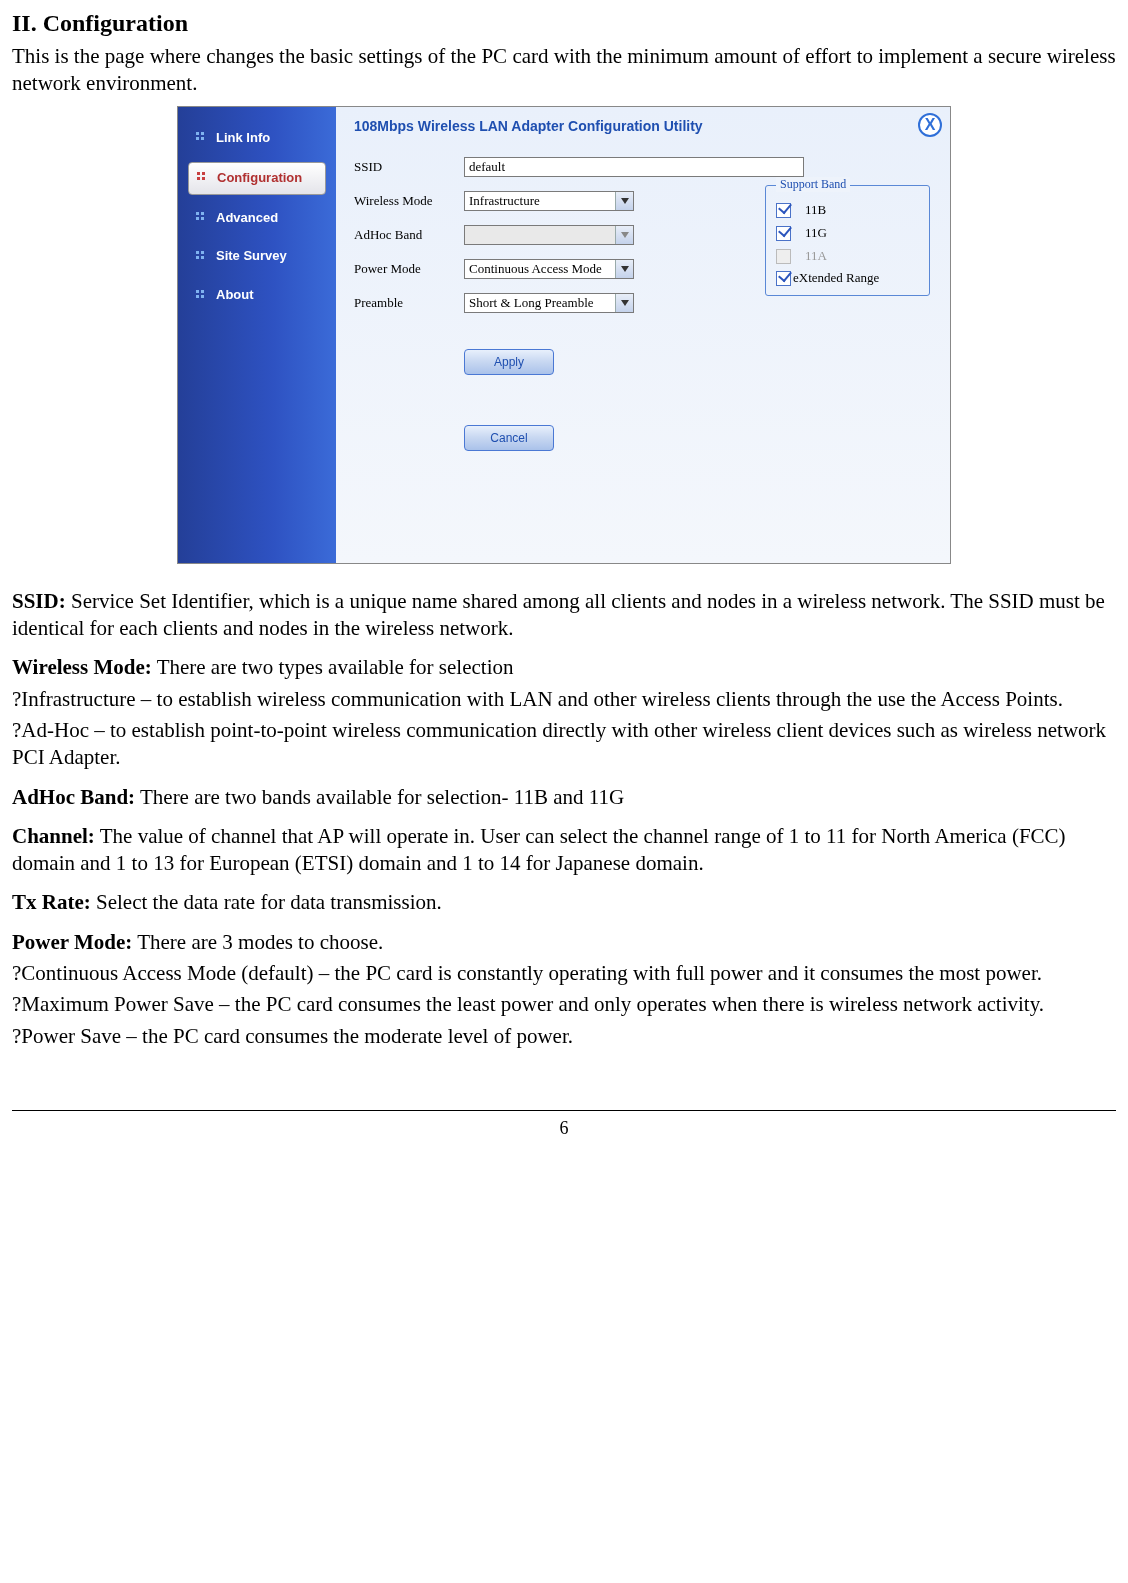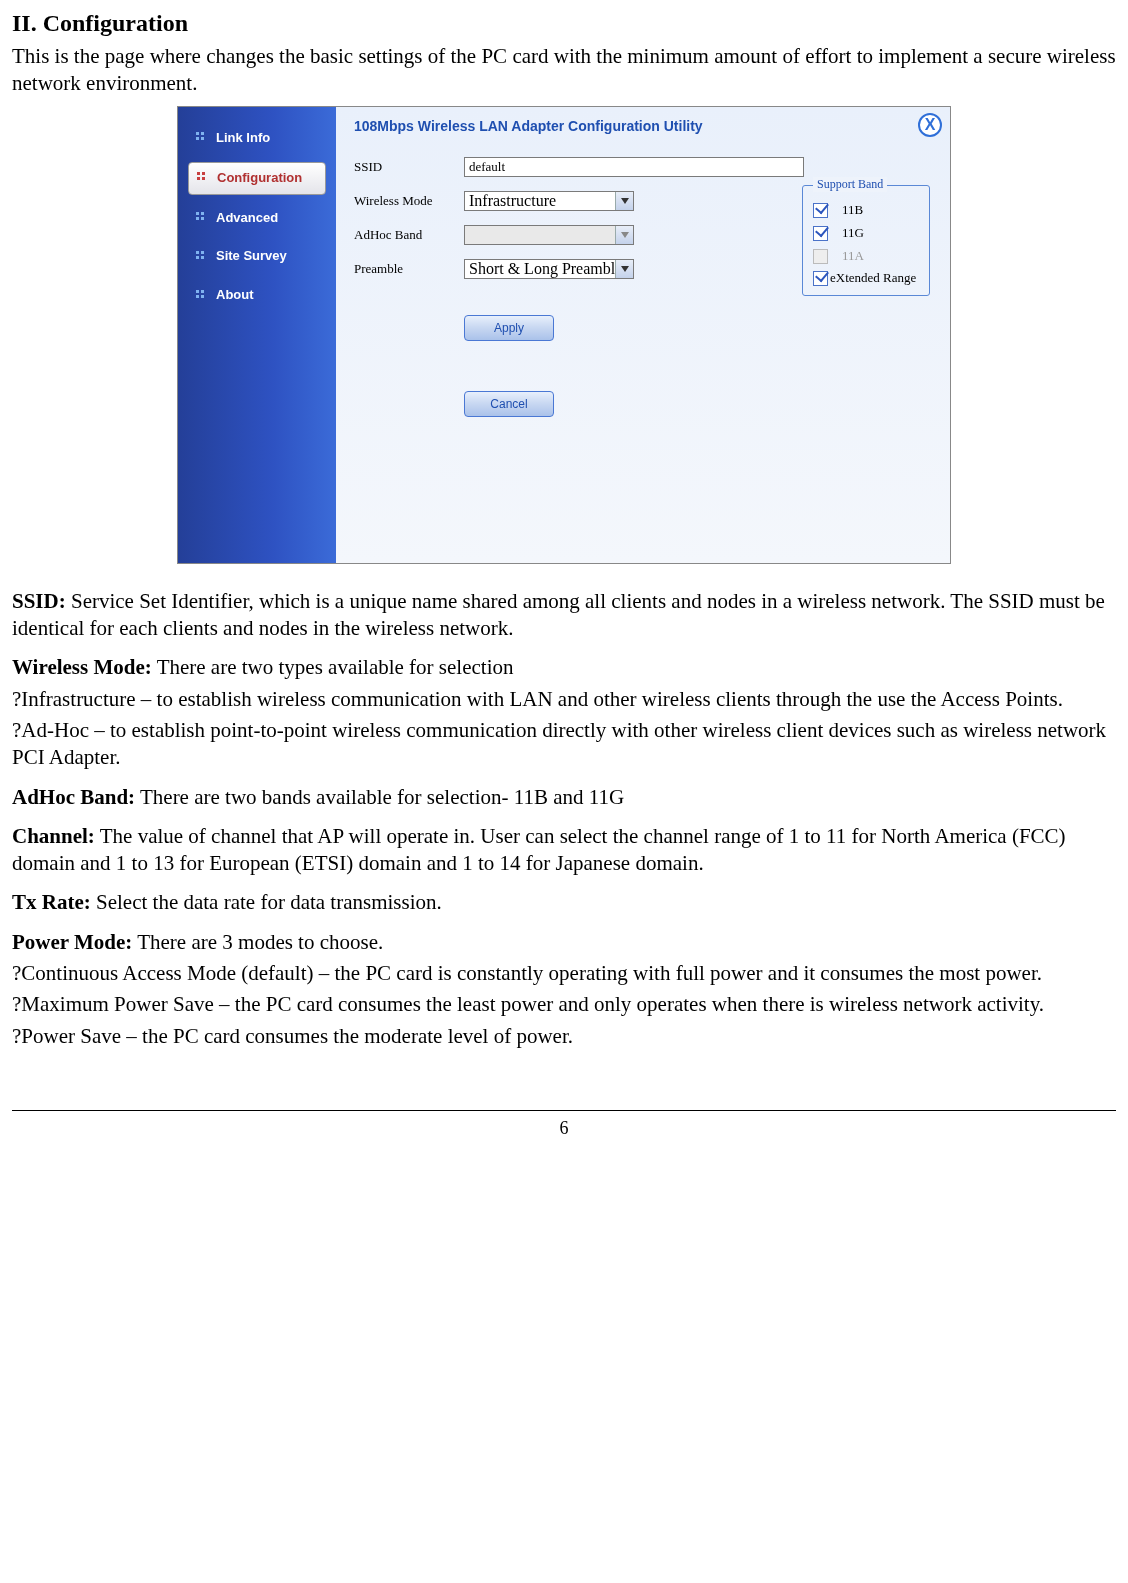--- a/index.html
+++ b/index.html
@@ -118,40 +118,40 @@
       height: 20px;
       border: 1px solid #7a7a7a;
       background: #fff;
       position: relative;
     }
     .select-wrap.disabled { background: #e9e9e9; }
     .select-value {
       flex: 1;
       padding: 0 4px;
       font-family: "Times New Roman", serif;
-      font-size: 16px;
+      font-size: 13px;
       color: #000;
       white-space: nowrap;
       overflow: hidden;
     }
     .select-arrow {
       width: 18px;
       height: 18px;
       background: linear-gradient(to bottom, #e8eef8, #c4d2eb);
       border-left: 1px solid #9aa;
       display: flex;
       align-items: center;
       justify-content: center;
     }
     .select-arrow svg { width: 8px; height: 6px; }
     .fieldset {
       position: absolute;
       right: 20px;
       top: 78px;
-      width: 128px;
+      width: 165px;
       border: 1px solid #5a88d6;
       border-radius: 3px;
       padding: 10px 10px 8px 10px;
       margin-left: 36px;
     }
     .fieldset-legend {
       position: absolute;
       top: -9px;
       left: 10px;
       background: #eef3fb;
@@ -318,20 +318,31 @@
           <div class="select-value"></div>
           <div class="select-arrow">
               <svg viewBox="0 0 8 6">
                 <polygon points="0,0 8,0 4,6" fill="#888"></polygon>
               </svg>
             </div>
         </div>
       </div>
 
 
+      <div class="form-row">
+        <div class="form-label">Power Mode</div>
+        <div class="select-wrap">
+          <div class="select-value">Continuous Access Mode</div>
+          <div class="select-arrow">
+              <svg viewBox="0 0 8 6">
+                <polygon points="0,0 8,0 4,6" fill="#333"></polygon>
+              </svg>
+            </div>
+        </div>
+      </div>
 
       <div class="form-row">
         <div class="form-label">Preamble</div>
         <div class="select-wrap">
           <div class="select-value">Short &amp; Long Preamble</div>
           <div class="select-arrow">
               <svg viewBox="0 0 8 6">
                 <polygon points="0,0 8,0 4,6" fill="#333"></polygon>
               </svg>
             </div>

